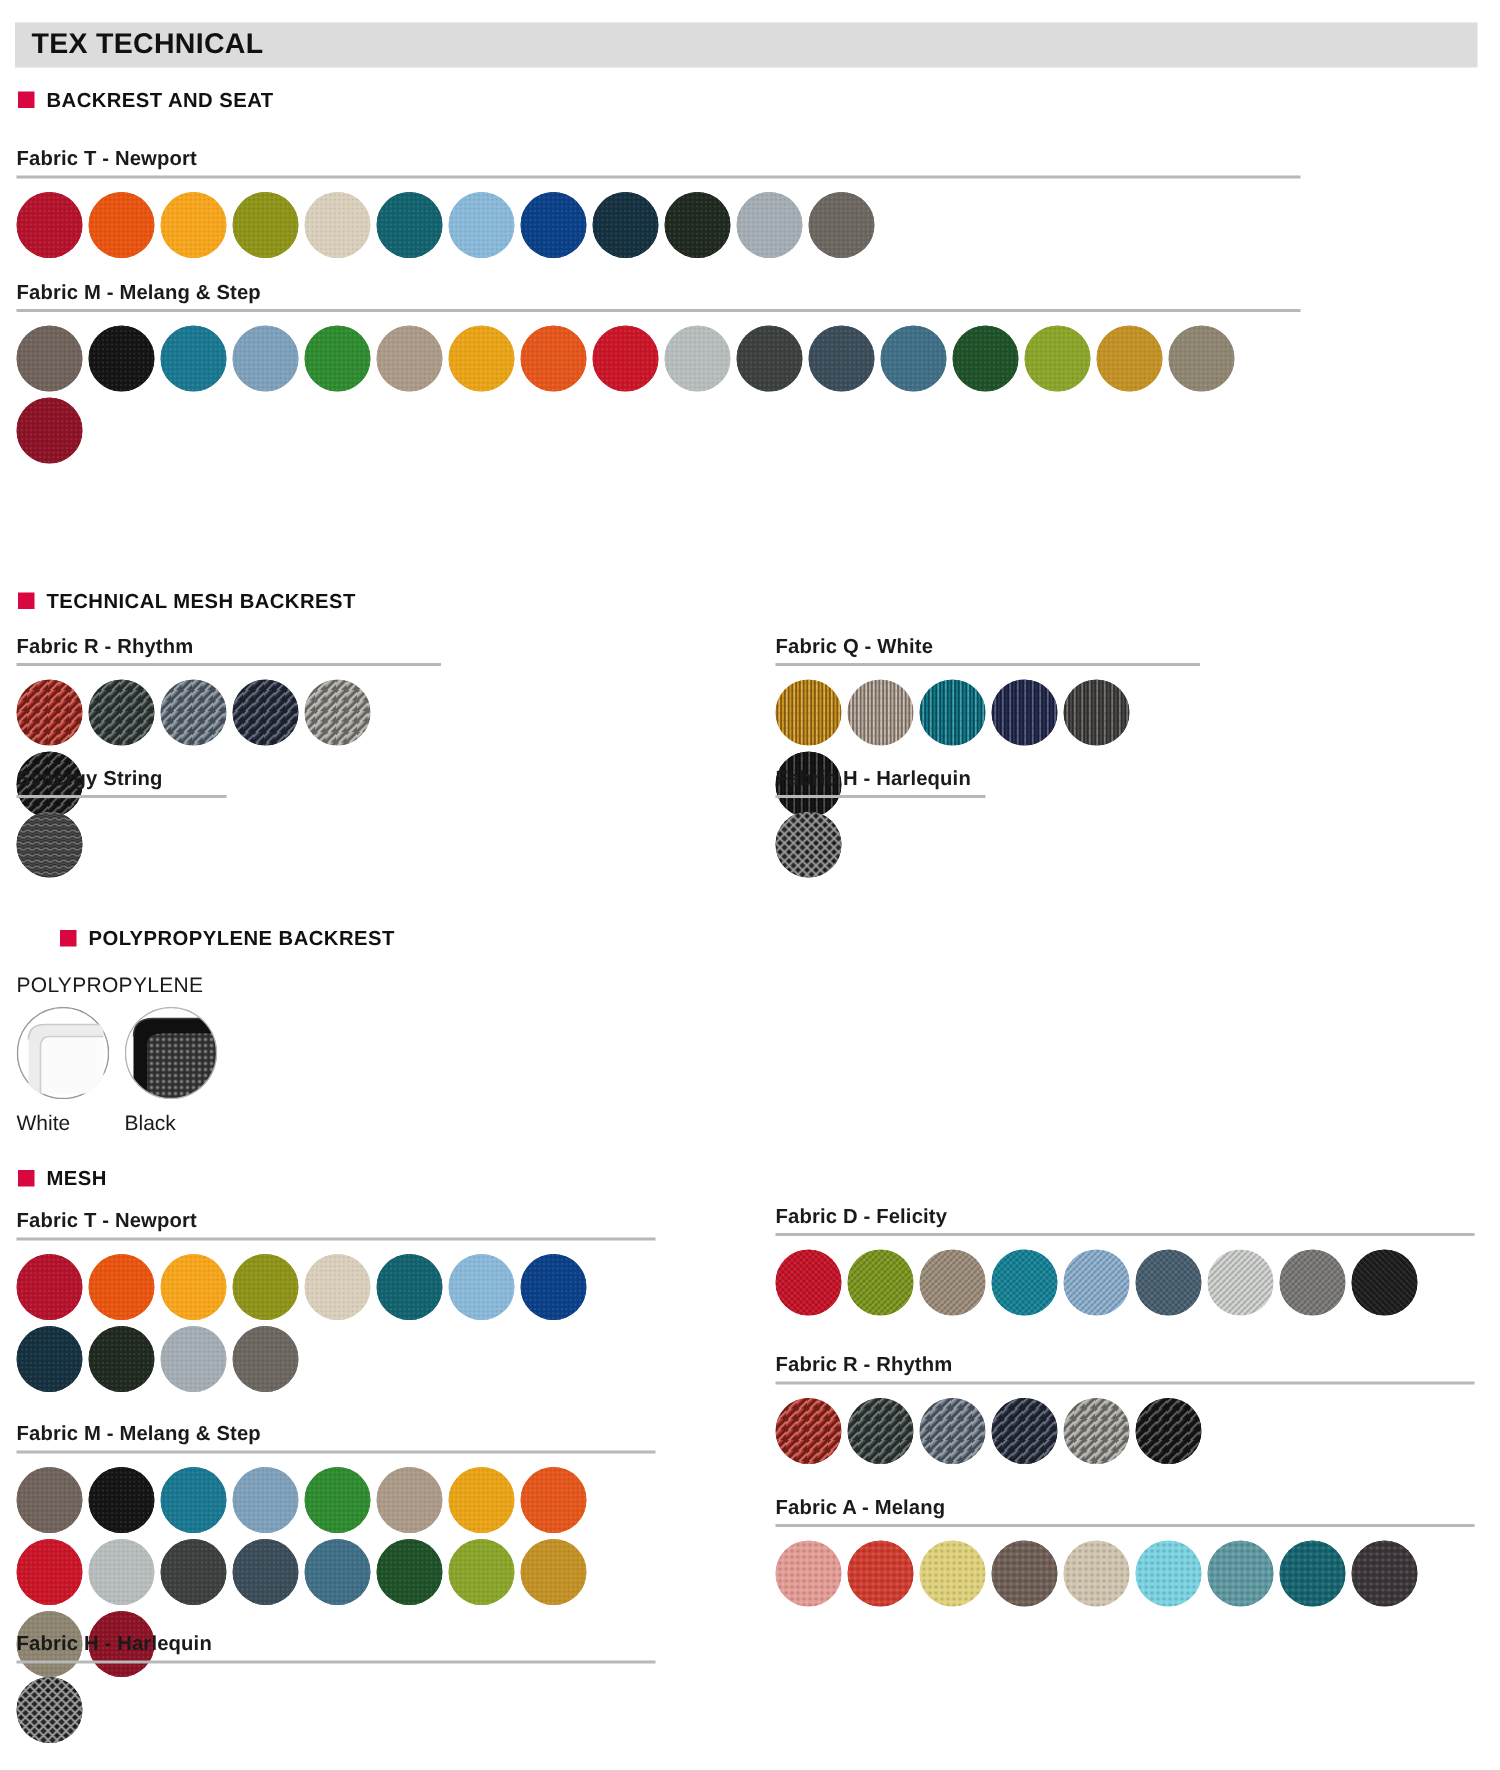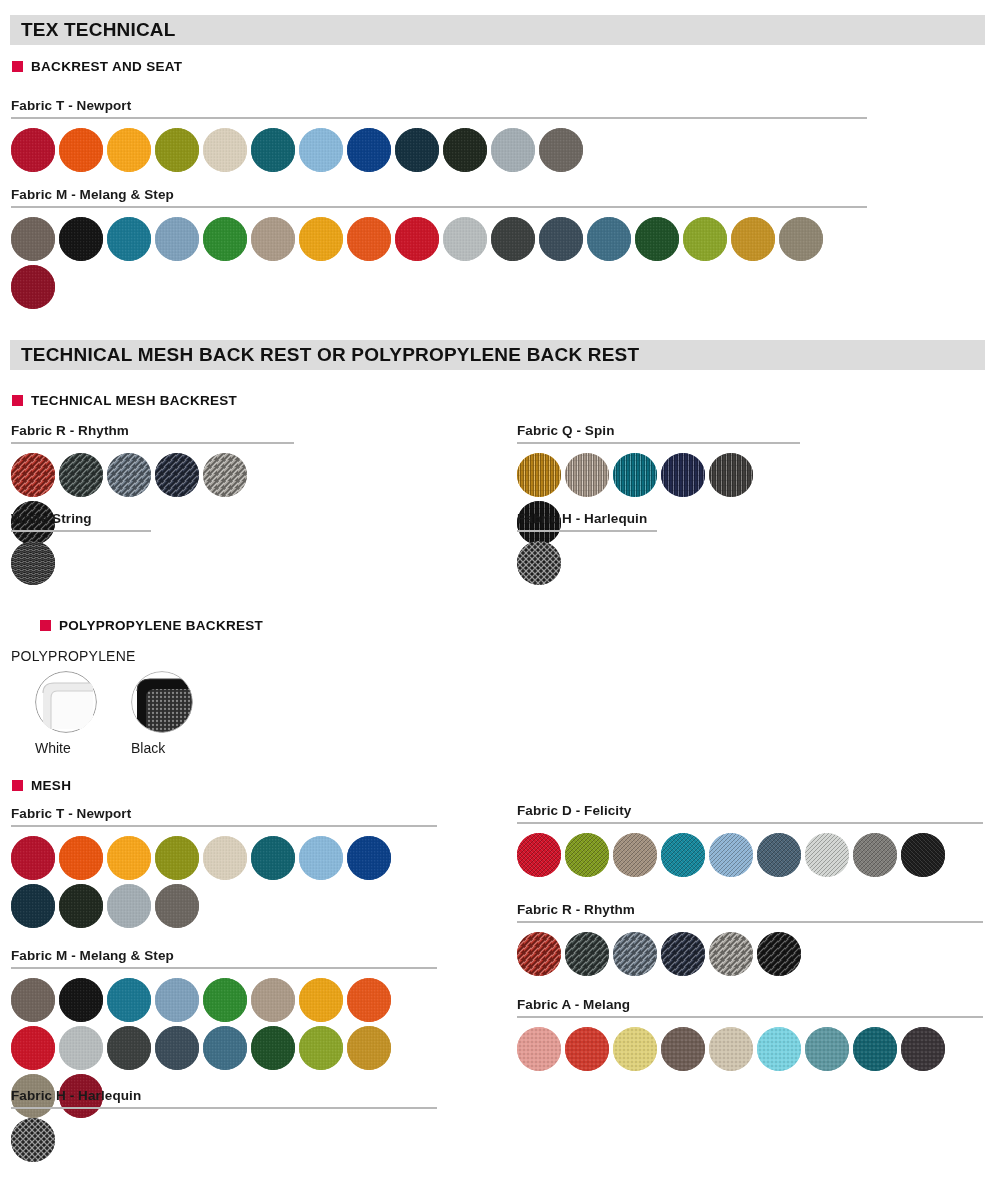--- a/index.html
+++ b/index.html
@@ -90,21 +90,21 @@
     overflow: hidden;
   }
   .swatch .tex {
     position: absolute; inset: 0;
     width: 100%; height: 100%;
     display: block;
   }
 
   
   .pp-row { display: flex; gap: 10px; }
-  .pp-item { width: 62px; margin-left: 24px; }
+  .pp-item { width: 62px; }
   .pp-tile {
     width: 62px; height: 62px;
     border-radius: 50%;
     overflow: hidden;
     position: relative;
     background: #fff;
   }
   .pp-caption {
     font-size: 14px;
     margin-top: 7px;
@@ -492,23 +492,20 @@
         <circle cx="0.7" cy="0.7" r="0.55" fill="#b36370" opacity="0.45"></circle>
         <circle cx="2.2" cy="2.1" r="0.5" fill="#510a16" opacity="0.35"></circle>
       </pattern>
             </defs>
       <rect width="44" height="44" fill="url(#p29)"></rect>
     </svg>
         </div>
       </div>
   </div>
 
-  <div class="section-bar" style="top:340px; width:975px;">
-    <span class="bar-title">TECHNICAL MESH BACK REST OR POLYPROPYLENE BACK REST</span>
-  </div>
 
   <div class="sub-head" style="top:393px; left:12px;">
     <span class="bullet"></span>
     <span class="sub-label">TECHNICAL MESH BACKREST</span>
   </div>
 
   <div class="fabric-group" style="top:423px; left:11px; width:283px;">
     <div class="fabric-label">Fabric R - Rhythm</div>
     <div class="fabric-rule"></div>
     <div class="swatch-row">
@@ -581,40 +578,40 @@
         <path d="M-1 4 L4 -1 M1 8 L8 1" stroke="#696969" stroke-width="1.1" fill="none"></path>
       </pattern>
             </defs>
       <rect width="44" height="44" fill="url(#p35)"></rect>
     </svg>
         </div>
       </div>
   </div>
 
   <div class="fabric-group" style="top:511px; left:11px; width:140px;">
-    <div class="fabric-label">White String</div>
+    <div class="fabric-label">Synergy String</div>
     <div class="fabric-rule"></div>
     <div class="swatch-row">
         <div class="swatch" title="#1c1c1c" style="background: rgb(28, 28, 28);">
           <svg class="tex" viewBox="0 0 44 44" preserveAspectRatio="none">
       <defs>
               <pattern id="p36" width="6" height="4" patternUnits="userSpaceOnUse">
         <rect width="6" height="4" fill="#1c1c1c"></rect>
         <path d="M0 1 Q1.5 -0.4 3 1 T6 1" fill="none" stroke="#8e8e8e" stroke-width="1"></path>
         <path d="M0 3 Q1.5 1.6 3 3 T6 3" fill="none" stroke="#5c5c5c" stroke-width="0.9"></path>
       </pattern>
             </defs>
       <rect width="44" height="44" fill="url(#p36)"></rect>
     </svg>
         </div>
       </div>
   </div>
 
   <div class="fabric-group" style="top:423px; left:517px; width:283px;">
-    <div class="fabric-label">Fabric Q - Spin</div>
+    <div class="fabric-label">Fabric Q - White</div>
     <div class="fabric-rule"></div>
     <div class="swatch-row">
         <div class="swatch" title="#d99a1a" style="background: rgb(217, 154, 26);">
           <svg class="tex" viewBox="0 0 44 44" preserveAspectRatio="none">
       <defs>
               <pattern id="p37" width="5" height="5" patternUnits="userSpaceOnUse">
         <rect width="5" height="5" fill="#d99a1a"></rect>
         <path d="M1.2 0 L1.2 5 M3.7 0 L3.7 5" stroke="#7e590f" stroke-width="1.3"></path>
         <path d="M2.5 0 L2.5 5" stroke="#e6bc68" stroke-width="0.9"></path>
         <path d="M0 2.5 L5 2.5" stroke="#7e590f" stroke-width="0.5" opacity="0.5"></path>

